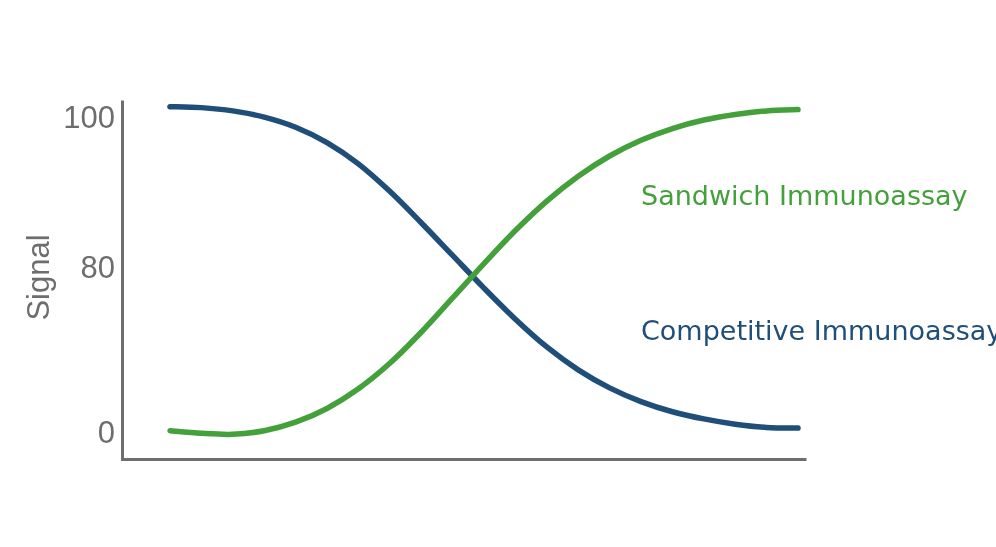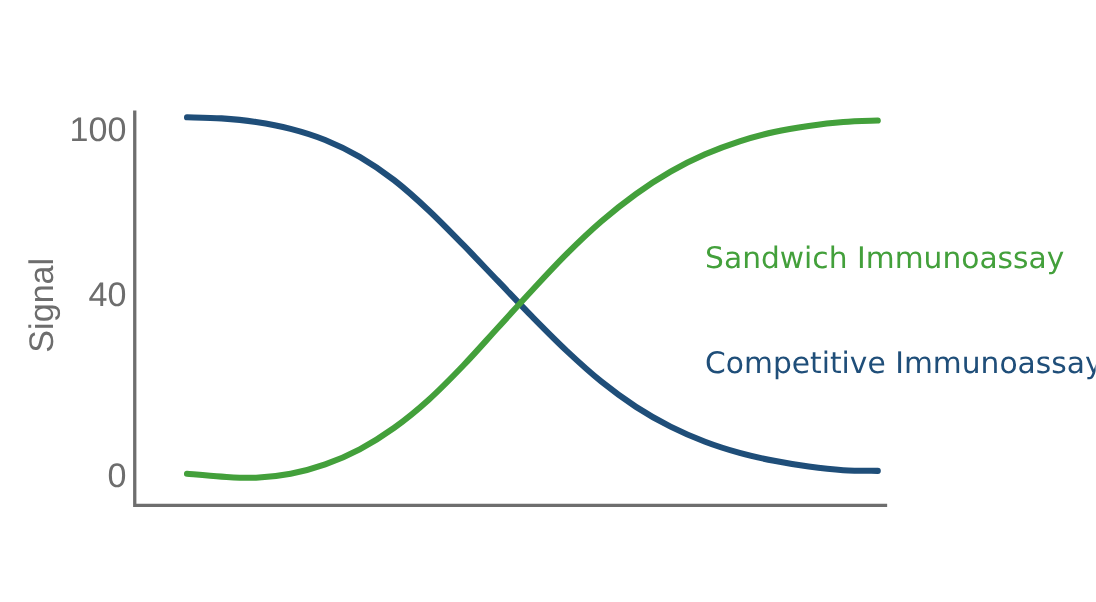--- a/index.html
+++ b/index.html
@@ -90,21 +90,20 @@
     position: absolute;
     font-family: "DejaVu Sans", sans-serif;
     font-size: 27px;
     line-height: 1;
     white-space: nowrap;
   }
   .series-label-sandwich {
     left: 641px;
     top: 182px;
     color: #43a03b;
-    margin-top: 40px;
   }
   .series-label-competitive {
     left: 641px;
     top: 317px;
     color: #1f4e79;
   }
 </style>
 </head>
 <body>
 
@@ -114,21 +113,21 @@
 
     <path class="axis-line" d="M 122.5 102 L 122.5 459.5 L 805 459.5"></path>
 
     <path class="curve" id="curve-competitive" stroke="#1F4E79" d="M 170.00 106.63 C 175.23 106.80, 190.93 106.91, 201.40 107.62 C 211.87 108.32, 222.33 109.31, 232.80 110.89 C 243.27 112.47, 253.73 114.37, 264.20 117.10 C 274.67 119.82, 285.13 122.98, 295.60 127.24 C 306.07 131.49, 316.53 136.50, 327.00 142.61 C 337.47 148.71, 347.93 155.74, 358.40 163.86 C 368.87 171.98, 379.33 181.52, 389.80 191.33 C 400.27 201.14, 410.73 212.04, 421.20 222.72 C 431.67 233.40, 442.13 244.52, 452.60 255.42 C 463.07 266.32, 473.53 277.49, 484.00 288.12 C 494.47 298.75, 504.93 309.38, 515.40 319.19 C 525.87 329.00, 536.33 338.53, 546.80 346.98 C 557.27 355.43, 567.73 363.06, 578.20 369.87 C 588.67 376.68, 599.13 382.57, 609.60 387.86 C 620.07 393.14, 630.53 397.61, 641.00 401.59 C 651.47 405.57, 661.93 408.84, 672.40 411.73 C 682.87 414.61, 693.33 416.85, 703.80 418.92 C 714.27 420.99, 724.73 422.74, 735.20 424.15 C 745.67 425.57, 756.13 426.77, 766.60 427.42 C 777.07 428.08, 792.77 427.97, 798.00 428.08"></path>
 
     <path class="curve" id="curve-sandwich" stroke="#43A03B" d="M 170.00 430.69 C 175.23 431.13, 190.93 432.71, 201.40 433.31 C 211.87 433.91, 222.33 434.72, 232.80 434.29 C 243.27 433.85, 253.73 432.71, 264.20 430.69 C 274.67 428.68, 285.13 425.90, 295.60 422.19 C 306.07 418.48, 316.53 414.01, 327.00 408.46 C 337.47 402.90, 347.93 396.36, 358.40 388.84 C 368.87 381.31, 379.33 372.76, 389.80 363.33 C 400.27 353.90, 410.73 343.16, 421.20 332.26 C 431.67 321.37, 442.13 309.38, 452.60 297.93 C 463.07 286.49, 473.53 274.82, 484.00 263.60 C 494.47 252.37, 504.93 240.98, 515.40 230.57 C 525.87 220.16, 536.33 210.19, 546.80 201.14 C 557.27 192.09, 567.73 183.81, 578.20 176.29 C 588.67 168.76, 599.13 162.01, 609.60 156.01 C 620.07 150.02, 630.53 144.89, 641.00 140.32 C 651.47 135.74, 661.93 131.92, 672.40 128.54 C 682.87 125.17, 693.33 122.39, 703.80 120.04 C 714.27 117.70, 724.73 116.01, 735.20 114.48 C 745.67 112.96, 756.13 111.70, 766.60 110.89 C 777.07 110.07, 792.77 109.80, 798.00 109.58"></path>
   </svg>
 
   <div class="tick-label" style="left: 0px; width: 115px; top: 90px; margin-top: 12px;">100</div>
 
-  <div class="tick-label" style="left: 0px; width: 115px; top: 252px;">40</div>
+  <div class="tick-label" style="left: 0px; width: 115px; top: 252px;">80</div>
 
   <div class="tick-label" style="left: 0px; width: 115px; top: 417px;">0</div>
 
   <div class="axis-title-y">Signal</div>
 
 
   <div class="series-label series-label-sandwich">Sandwich Immunoassay</div>
 
   <div class="series-label series-label-competitive">Competitive Immunoassay</div>
 

